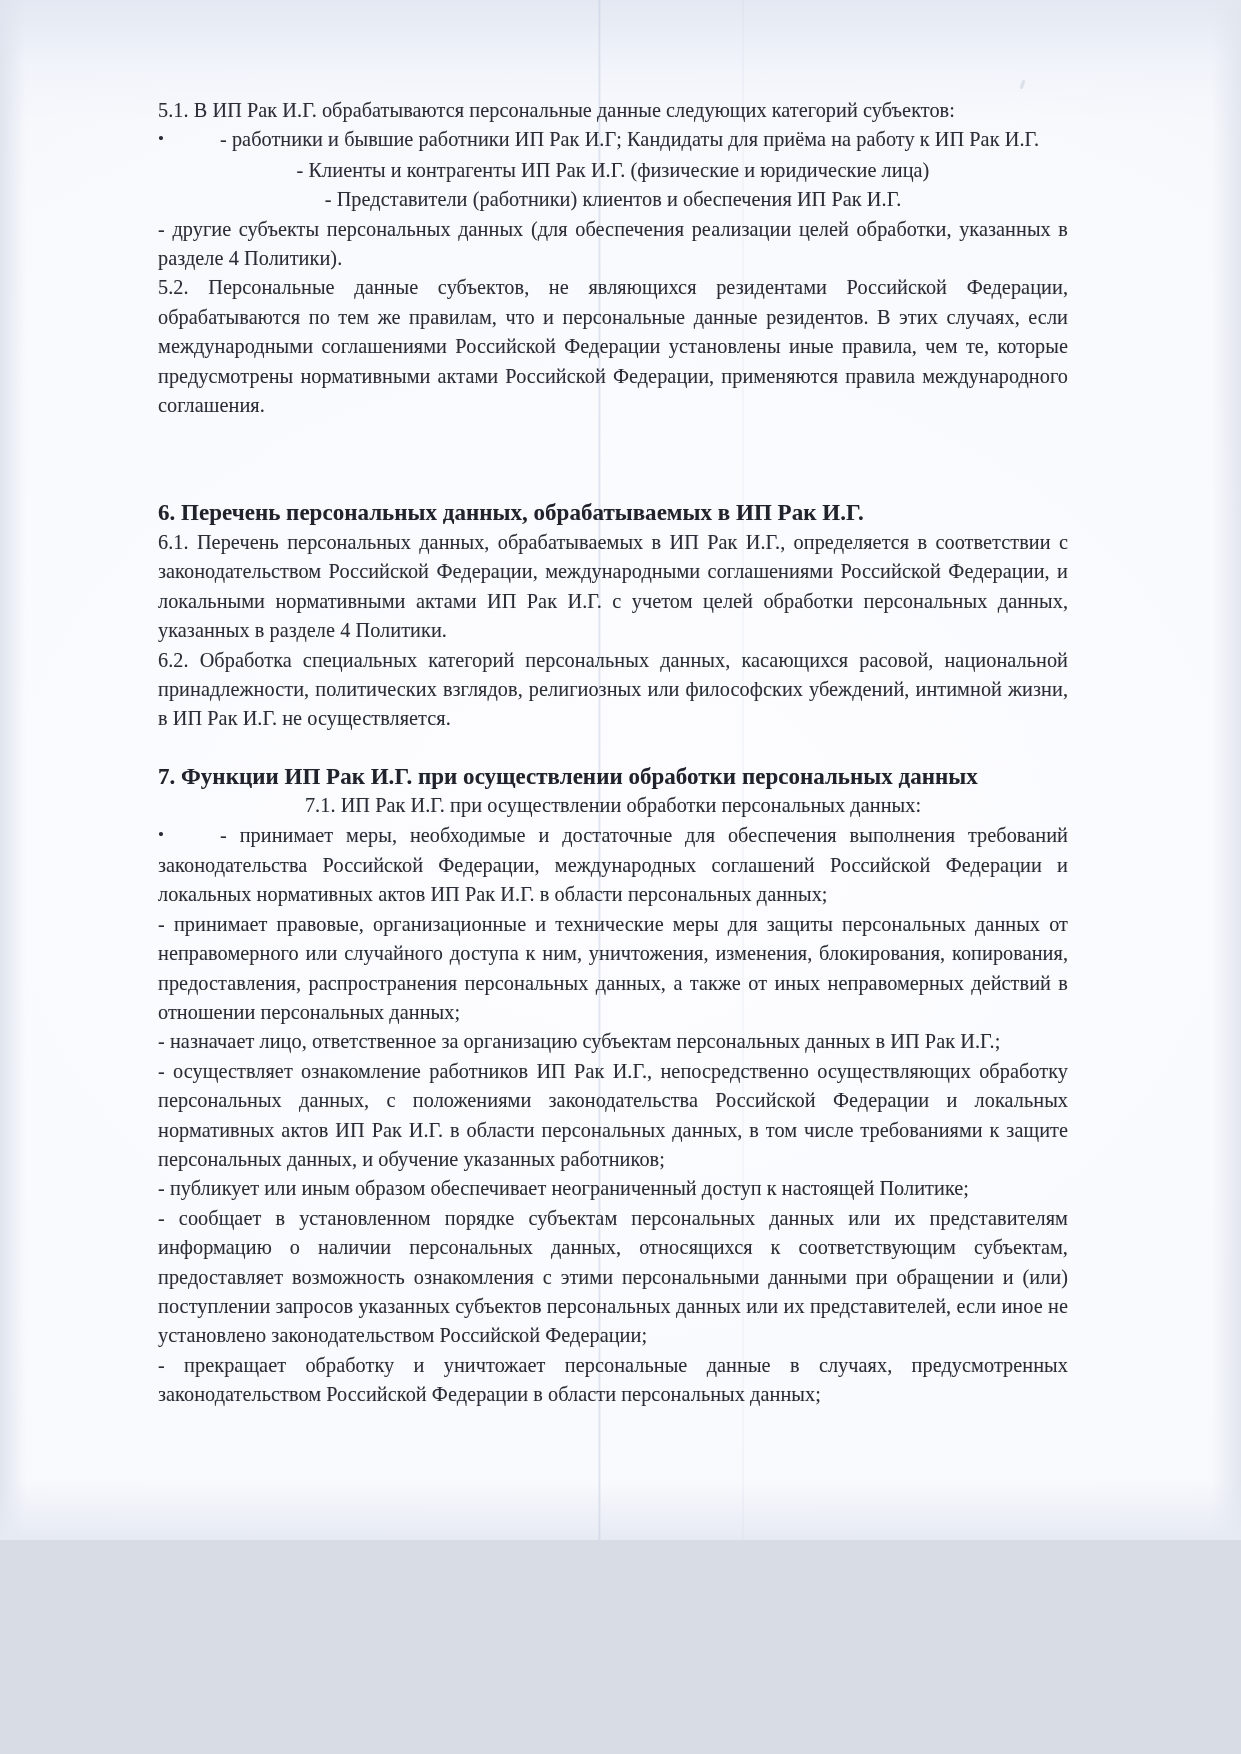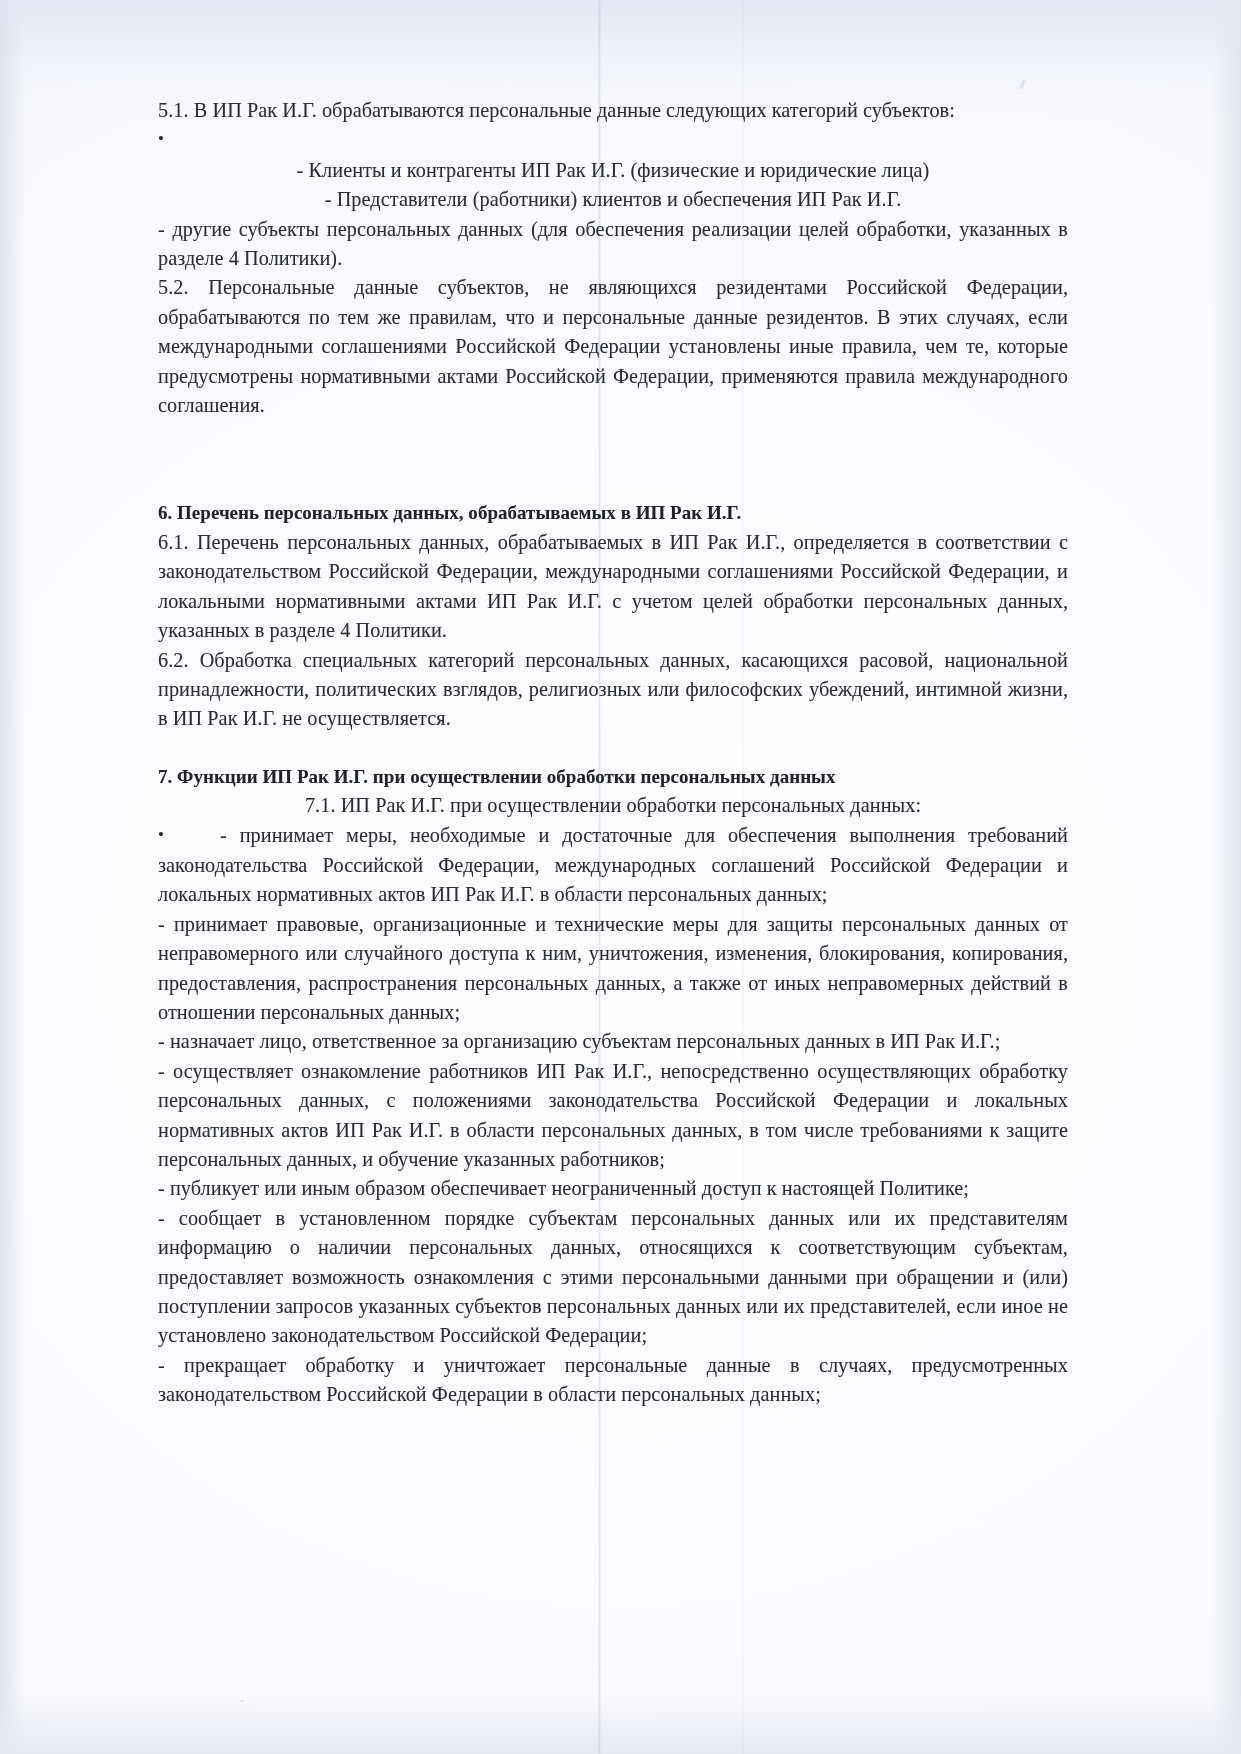--- a/index.html
+++ b/index.html
@@ -10,21 +10,21 @@
   body {
     width: 1241px;
     height: 1754px;
     overflow: hidden;
   }
 
   
   #scan-page {
     position: relative;
     width: 1241px;
-    height: 1754px;
+    height: 1540px;
     background:
       radial-gradient(ellipse 140% 90% at 50% 55%, #fdfdff 0%, #f8f9fd 58%, #eef1f8 86%, #e7ebf4 100%);
     overflow: hidden;
   }
 
   
   .scan-top-wash {
     position: absolute;
     left: 0; right: 0; top: 0;
     height: 120px;
@@ -100,21 +100,21 @@
     text-align: justify;
     text-justify: inter-word;
     margin: 0;
     letter-spacing: .05px;
     -webkit-font-smoothing: antialiased;
   }
   .para.left { text-align: center; }
 
   .heading {
     font-family: "Liberation Serif", "DejaVu Serif", serif;
-    font-size: 19px;
+    font-size: 23px;
     line-height: 29.4px;
     font-weight: bold;
     color: #20232b;
     margin: 0;
     text-align: left;
     letter-spacing: .02px;
   }
 
   .bullet-para {
     position: relative;
@@ -153,21 +153,21 @@
   <div class="fold-line-2"></div>
 
   <div class="speck" style="left:1021px; top:80px; width:3px; height:9px; border-radius:1px; transform:rotate(18deg);"></div>
   <div class="speck" style="left:607px; top:988px; width:3px; height:3px;"></div>
   <div class="speck" style="left:240px; top:1700px; width:4px; height:2px;"></div>
 
   <div id="doc-body">
 
     <p class="para">5.1. В ИП Рак И.Г. обрабатываются персональные данные следующих категорий субъектов:</p>
 
-    <p class="para bullet-para"><span class="bullet-dot"></span></p>
+    <p class="para bullet-para"><span class="bullet-dot"></span><span>- работники и бывшие работники   ИП Рак И.Г; Кандидаты для приёма на работу к ИП Рак И.Г.</span></p>
 
     <p class="para left">- Клиенты и контрагенты ИП Рак И.Г. (физические и юридические лица)</p>
 
     <p class="para left">- Представители (работники) клиентов и обеспечения ИП Рак И.Г.</p>
 
     <p class="para">- другие субъекты персональных данных (для обеспечения реализации целей обработки, указанных в разделе 4 Политики).</p>
 
     <p class="para">5.2. Персональные данные субъектов, не являющихся резидентами Российской Федерации, обрабатываются по тем же правилам, что и персональные данные резидентов. В этих случаях, если международными соглашениями Российской Федерации установлены иные правила, чем те, которые предусмотрены нормативными актами Российской Федерации, применяются правила международного соглашения.</p>
 
     <div class="gap-lg"></div>

